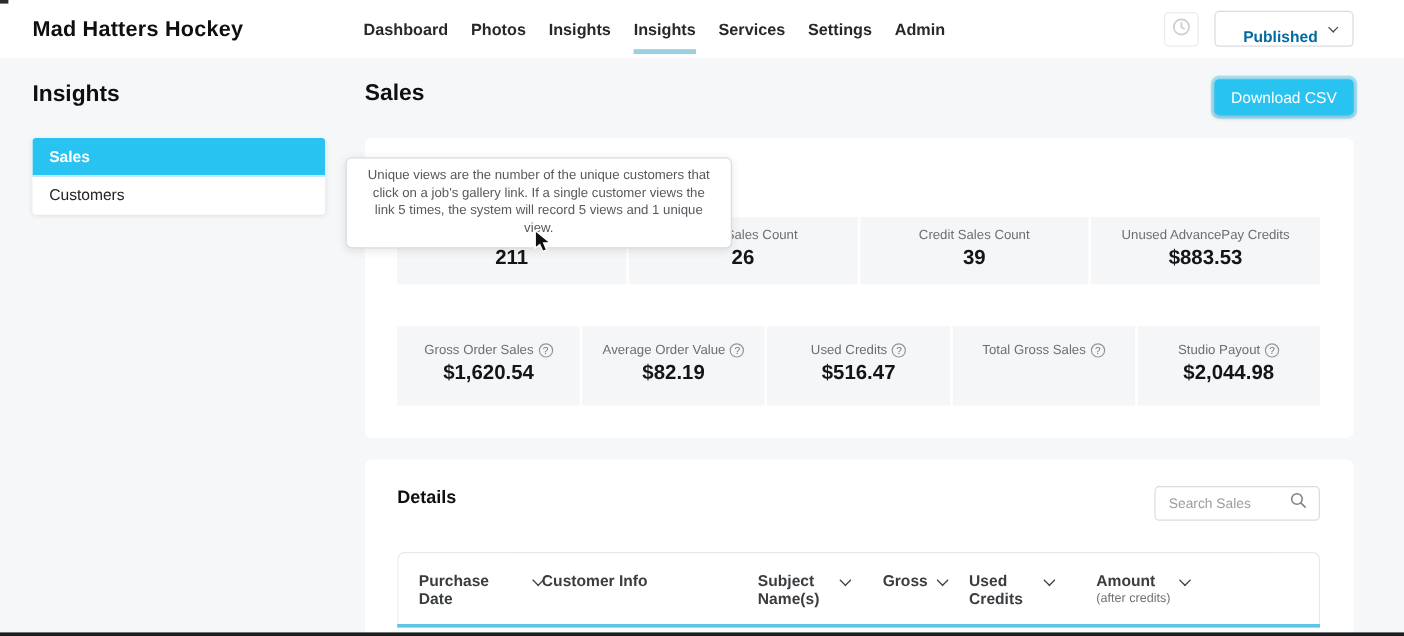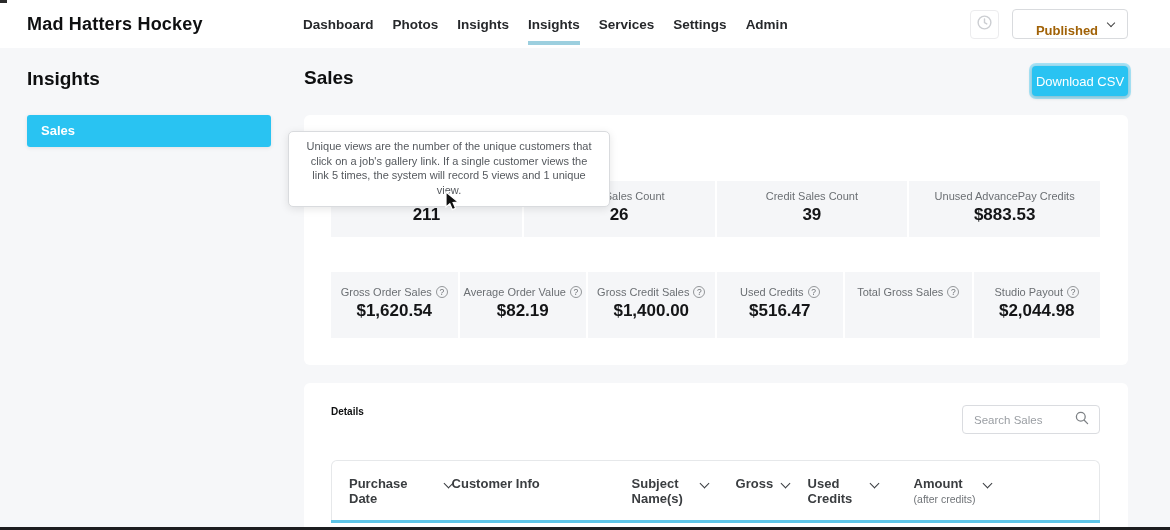--- a/index.html
+++ b/index.html
@@ -15,58 +15,58 @@
   .topbar { position:absolute; top:0; left:0; right:0; height:48px; background:#fff; z-index:2; }
   .corner-artifact { position:absolute; left:0; top:0; width:7px; height:3px; background:#2b2b2b; z-index:9; }
   .logo { position:absolute; left:27px; top:0; line-height:48px; font-size:18px; font-weight:800; color:#0e0f10; letter-spacing:.2px; }
   .topnav { position:absolute; left:303px; top:0; height:48px; display:flex; gap:19px; }
   .nav-item { position:relative; display:flex; align-items:center; height:48px; font-size:13.5px; color:#26282b; cursor:pointer;font-weight:bold; }
   .nav-item.active { font-weight:700; }
   .nav-item.active::after { content:''; position:absolute; left:0; right:0; bottom:3px; height:4px; background:var(--nav_underline,#9ccfdf); }
   .topbar-right { position:absolute; right:42px; top:9px; display:flex; gap:13px; align-items:center; }
   .icon-btn { width:29px; height:29px; border:1px solid #ececee; border-radius:4px; background:#fff; display:flex; align-items:center; justify-content:center; cursor:pointer; }
   .publish-btn { width:116px; height:30px; border:1px solid #d9dbde; border-radius:4px; background:#fff; display:flex; align-items:center; padding:0 13px; cursor:pointer; font-family:inherit; }
-  .publish-btn .pb-label { flex:1; text-align:center; font-size:13px; font-weight:700; color:#a16207;margin-top:12px; }
+  .publish-btn .pb-label { flex:1; text-align:center; font-size:13px; font-weight:700; color:#0369a1;margin-top:12px; }
   .chev { width:7px; height:7px; border-right:1.8px solid #3a3d40; border-bottom:1.8px solid #3a3d40; transform:rotate(45deg); display:inline-block; }
   .chev-sm { width:6px; height:6px; border-width:1.5px; border-color:#444; margin-top:-3px; }
 
   
   .page { position:absolute; top:48px; left:0; right:0; bottom:3px; background:#f6f7f9; }
 
   
   .sidebar { position:absolute; left:0; top:0; width:297px; bottom:0; }
   .sidebar h1 { position:absolute; left:27px; top:20px; font-size:19px; font-weight:800; color:#0e0f10; }
   .side-menu { position:absolute; left:27px; width:244px; top:67px; background:#fff; border-radius:3px; box-shadow:0 1px 4px rgba(0,0,0,.09); overflow:hidden; }
   .side-item { height:32px; line-height:32px; padding-left:14px; font-size:13px; color:#222427; cursor:pointer; border-bottom:1px solid #f1f1f2; }
   .side-item:last-child { border-bottom:none; }
   .side-item.active { background:var(--accent,#29c3f2); color:#fff; font-weight:700; }
 
   
   .content { position:absolute; left:304px; top:0; width:824px; bottom:0; }
   .content-head { position:absolute; left:0; right:0; top:0; height:67px; }
   .content-head h1 { position:absolute; left:0; top:19px; font-size:19px; font-weight:800; color:#0e0f10; }
-  .csv-btn { position:absolute; right:0; top:18px; width:96px; height:30px; background:var(--accent,#29c3f2); color:#fff;
+  .csv-btn { position:absolute; right:0; top:18px; width:116px; height:30px; background:var(--accent,#29c3f2); color:#fff;
     border:none; border-radius:4px; font-size:13px; font-family:inherit; cursor:pointer;
     box-shadow:0 0 0 3px rgba(41,196,245,.38), 0 1px 4px rgba(0,0,0,.32); }
 
   .stats-card { position:absolute; left:0; right:0; top:67px; height:250px; background:#fff; border-radius:6px; }
   .stat-strip { position:absolute; left:27px; right:28px; display:flex; gap:2px; }
   .strip1 { top:66px; height:56px; }
   .strip2 { top:157px; height:66px; }
   .stat-cell { flex:1; background:#f5f6f8; text-align:center; padding-top:9px; }
   .strip2 .stat-cell { padding-top:14px; }
   .stat-label { font-size:11px; color:#6b6f73; display:flex; justify-content:center; align-items:center; gap:4px; }
   .stat-value { margin-top:3px; font-size:17px; font-weight:800; color:#141517; }
   .help { display:inline-flex; align-items:center; justify-content:center; width:12px; height:12px;
     border:1px solid #94979a; border-radius:50%; color:#6b6f73; cursor:pointer; flex:none; }
   .help::after { content:'?'; font-size:8.5px; line-height:1; }
 
   
   .details-card { position:absolute; left:0; right:0; top:335px; bottom:0; background:#fff; border-radius:6px 6px 0 0; }
-  .details-card h2 { position:absolute; left:27px; top:23px; font-size:10px; font-weight:800; color:#0e0f10; }
+  .details-card h2 { position:absolute; left:27px; top:23px; font-size:15px; font-weight:800; color:#0e0f10; }
   .search-box { position:absolute; right:28px; top:22px; width:138px; height:29px; border:1px solid #dadce0; border-radius:4px; background:#fff; display:flex; align-items:center; padding:0 9px 0 11px; }
   .search-box input { border:none; outline:none; flex:1; min-width:0; font-size:11.5px; font-family:inherit; color:#3a3d40; background:transparent; }
   .search-box input::placeholder { color:#9a9ea3; }
 
   .sales-table { position:absolute; left:27px; right:28px; top:77px; height:60px;
     border:1px solid #e6e8ea; border-bottom:none; border-radius:6px 6px 0 0;
     display:flex; padding-left:17px; background:#fff; }
   .table-accent { position:absolute; left:27px; right:28px; top:137px; height:3px; background:var(--table_line,#5fc4e6); }
   .th { padding-top:15px; display:flex; align-items:flex-start; font-size:13px; font-weight:700; color:#3a3d40; line-height:15px; }
   .th .chev { margin-top:4px; margin-left:9px; flex:none; }
@@ -122,20 +122,21 @@
       </button>
     </div>
   </header>
 
   <div class="page">
 
     <aside class="sidebar">
       <h1>Insights</h1>
       <div class="side-menu">
         <div class="side-item active">Sales</div>
+        <div class="side-item">Customers</div>
       </div>
     </aside>
 
     <section class="content">
       <div class="content-head">
         <h1>Sales</h1>
         <button class="csv-btn">Download CSV</button>
       </div>
 
       <div class="stats-card">
@@ -174,27 +175,20 @@
                 <span class="help"></span>
               </div>
             <div class="stat-value">$1,620.54</div>
           </div>
           <div class="stat-cell">
             <div class="stat-label">
                 <span>Average Order Value</span>
                 <span class="help"></span>
               </div>
             <div class="stat-value">$82.19</div>
-          </div>
-          <div class="stat-cell">
-            <div class="stat-label">
-                <span>Gross Credit Sales</span>
-                <span class="help"></span>
-              </div>
-            <div class="stat-value">$1,400.00</div>
           </div>
           <div class="stat-cell">
             <div class="stat-label">
                 <span>Used Credits</span>
                 <span class="help"></span>
               </div>
             <div class="stat-value">$516.47</div>
           </div>
           <div class="stat-cell">
             <div class="stat-label">

